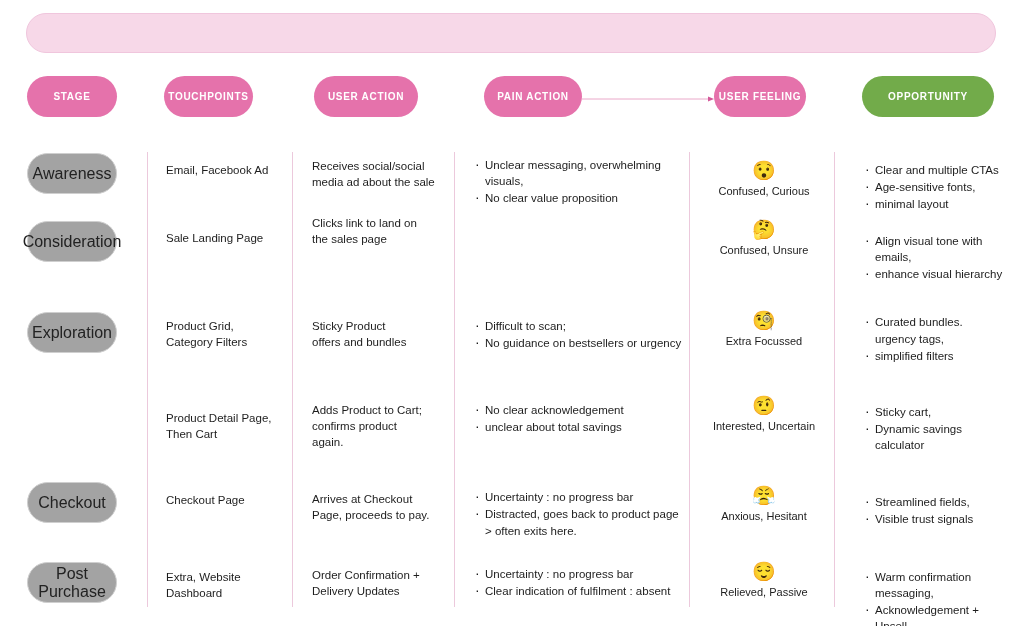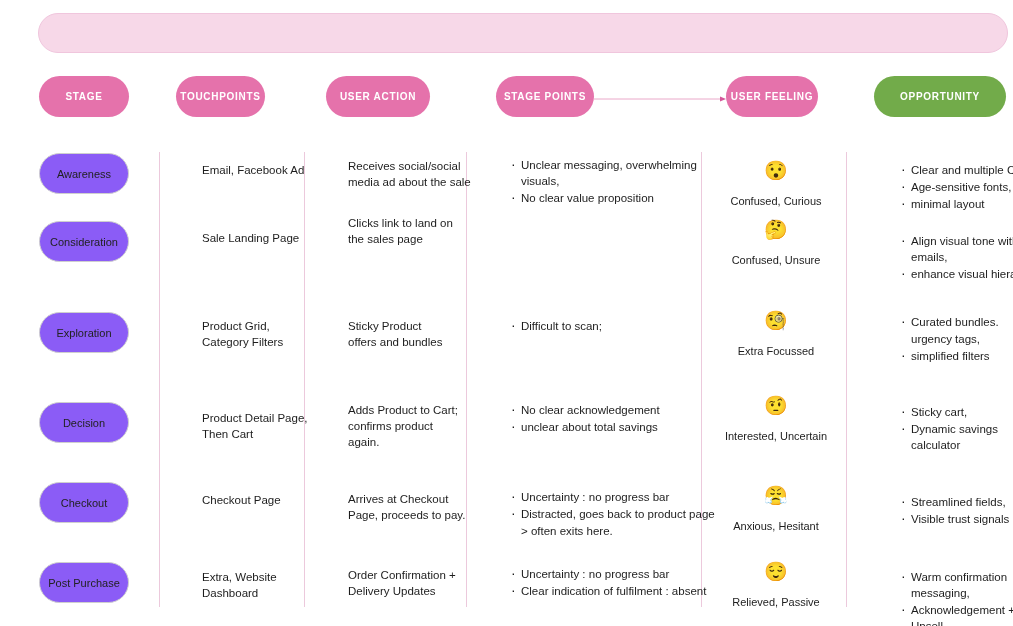--- a/index.html
+++ b/index.html
@@ -21,21 +21,21 @@
     width: 970px;
     height: 40px;
     background: #f7d8e8;
     border: 1px solid #f0c6dd;
     border-radius: 20px;
   }
 
   
   .board {
     position: absolute;
-    left: 16px;
+    left: 4px;
     top: 0;
     width: 933px;
     height: 626px;
   }
 
   
   .divider {
     position: absolute;
     top: 152px;
     width: 1px;
@@ -70,37 +70,36 @@
     height: 8px;
   }
 
   
   .stage-pill {
     position: absolute;
     left: 23px;
     width: 90px;
     height: 41px;
     border-radius: 21px;
-    background: #8b5cf6;
+    background: #a3a3a3;
     border: 1px solid #cfcfcf;
     color: #222222;
-    font-size: 11px;
+    font-size: 16px;
     display: flex;
     align-items: center;
     justify-content: center;
     text-align: center;
   }
 
   
   .cell {
     position: absolute;
     color: #1d1d1d;
     font-size: 11.5px;
     line-height: 16px;
-    margin-left: 24px;
   }
   .cell.touch   { left: 162px; width: 118px; }
   .cell.action  { left: 308px; width: 140px; }
   .cell.pain    { left: 470px; width: 212px; }
   .cell.opp     { left: 860px; width: 150px; }
 
   .cell ul { list-style: none; }
   .cell li {
     position: relative;
     padding-left: 11px;
@@ -128,40 +127,40 @@
   .feeling .emoji {
     font-size: 19px;
     line-height: 22px;
     display: block;
   }
   .feeling .flabel {
     display: block;
     font-size: 11px;
     line-height: 15px;
     color: #1d1d1d;
-    margin-top: 12px;
+    margin-top: 2px;
   }
 </style>
 </head>
 <body>
 
 <div class="board">
 
   <div class="top-banner"></div>
 
   <div class="divider" style="left:143px"></div>
   <div class="divider" style="left:288px"></div>
   <div class="divider" style="left:450px"></div>
   <div class="divider" style="left:685px"></div>
   <div class="divider" style="left:830px"></div>
 
   <div class="hdr-pill" style="left:23px;width:90px">STAGE</div>
   <div class="hdr-pill" style="left:160px;width:89px">TOUCHPOINTS</div>
   <div class="hdr-pill" style="left:310px;width:104px">USER ACTION</div>
-  <div class="hdr-pill" style="left:480px;width:98px">STAGE POINTS</div>
+  <div class="hdr-pill" style="left:480px;width:98px">PAIN ACTION</div>
   <div class="hdr-pill" style="left:710px;width:92px">USER FEELING</div>
   <div class="hdr-pill green" style="left:858px;width:132px">OPPORTUNITY</div>
 
   <svg class="flow-arrow" viewBox="0 0 132 8">
     <line x1="0" y1="4" x2="126" y2="4" stroke="#eaa8c9" stroke-width="1"></line>
     <polygon points="126,1.5 132,4 126,6.5" fill="#d4589a"></polygon>
   </svg>
 
   <div class="stage-pill" style="top:153px">Awareness</div>
   <div class="cell touch" style="top:162px">
@@ -213,35 +212,35 @@
     <div>Product Grid,</div>
     <div>Category Filters</div>
   </div>
   <div class="cell action" style="top:318px">
     <div>Sticky Product</div>
     <div>offers and bundles</div>
   </div>
   <div class="cell pain" style="top:318px">
     <ul>
       <li>Difficult to scan;</li>
+      <li>No guidance on bestsellers or urgency</li>
     </ul>
   </div>
   <div class="feeling" style="top:310px">
     <span class="emoji">🧐</span>
     <span class="flabel">Extra Focussed</span>
   </div>
   <div class="cell opp" style="top:314px">
     <ul>
       <li>Curated bundles.</li>
       <li class="nobullet">urgency tags,</li>
       <li>simplified filters</li>
     </ul>
   </div>
 
-  <div class="stage-pill" style="top:402px">Decision</div>
   <div class="cell touch" style="top:410px">
     <div>Product Detail Page,</div>
     <div>Then Cart</div>
   </div>
   <div class="cell action" style="top:402px">
     <div>Adds Product to Cart;</div>
     <div>confirms product</div>
     <div>again.</div>
   </div>
   <div class="cell pain" style="top:402px">

